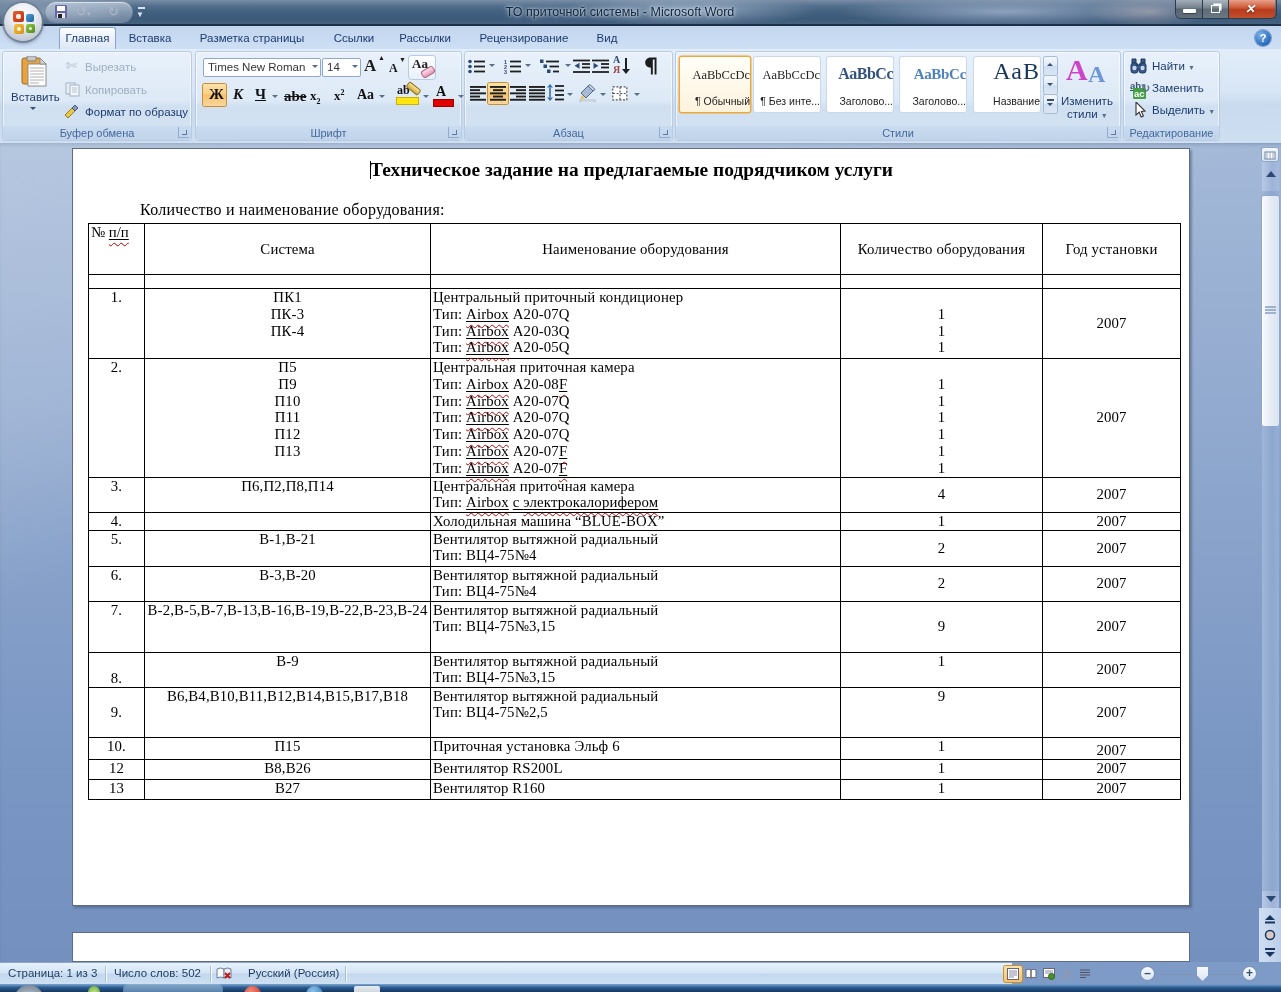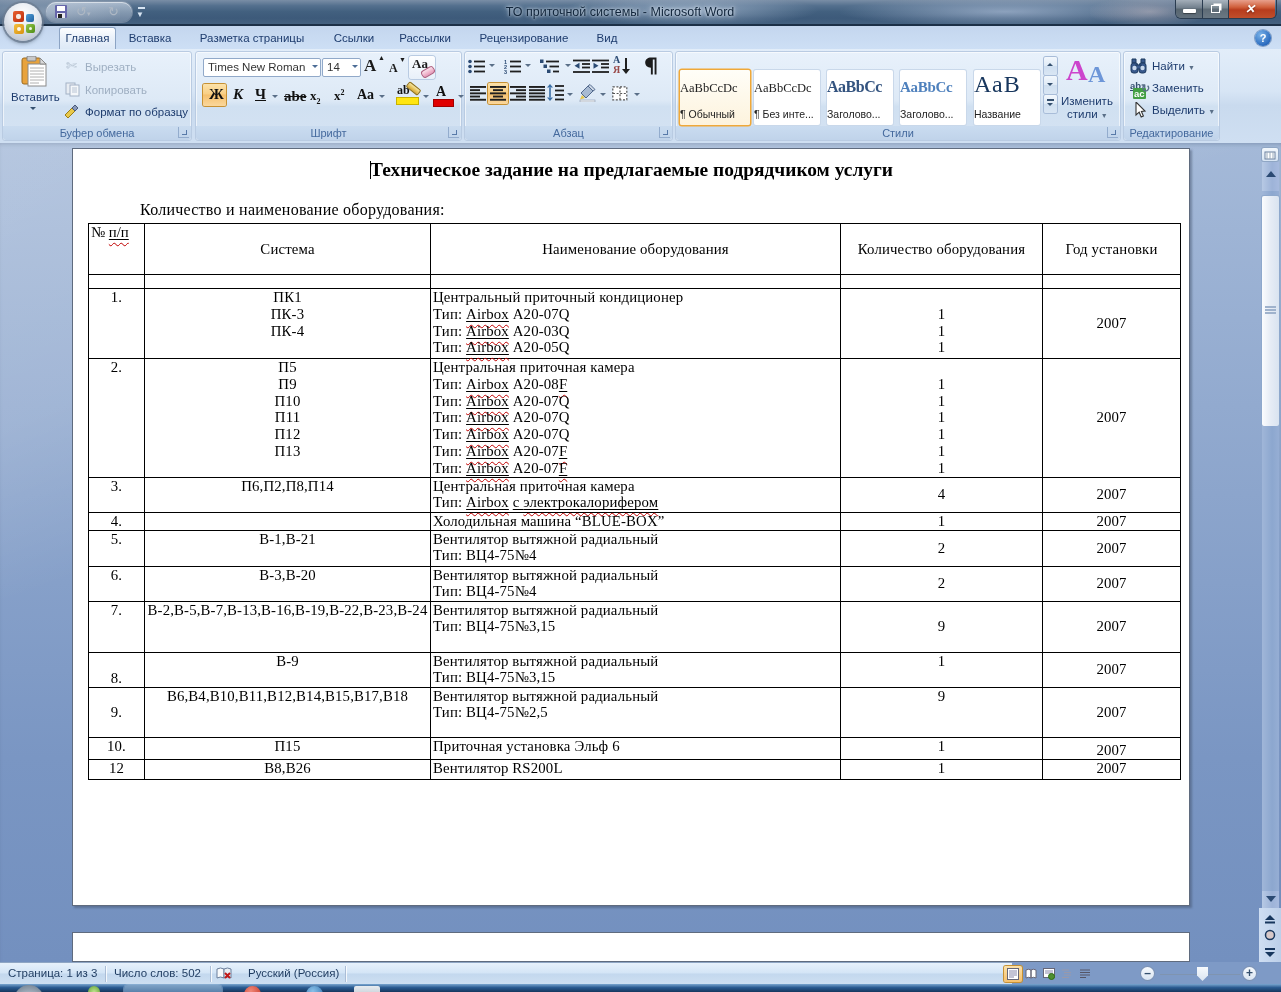--- a/index.html
+++ b/index.html
@@ -70,21 +70,21 @@
 
 
 .ri{position:absolute;}
 .rtxt{position:absolute;font-size:11.5px;color:#2b4a73;white-space:nowrap;}
 .rtxt.g{color:#9fafc2;}
 .obtn{position:absolute;border-radius:2px;background:linear-gradient(#fce2a9,#f9cf85 45%,#f6c06d 50%,#fad79c);box-shadow:0 0 0 1px #c79133;}
 .combo{position:absolute;background:#fff;border:1px solid #91a9c9;border-radius:2px;font-size:11.5px;color:#333;}
 .combo .ar{position:absolute;right:2px;top:6px;width:0;height:0;border:3.5px solid transparent;border-top-color:#4d6d96;}
 .serifb{font-family:"Liberation Serif",serif;}
 .sb3{position:absolute;width:13px;height:18px;background:linear-gradient(#f3f8fd,#dfeaf6 50%,#cfdff0 50%,#d9e6f4);box-shadow:0 0 0 1px #a8bcd8;border-radius:2px;}
-.chip{position:absolute;top:8px;height:55px;background:#fff;border-radius:2px;box-shadow:0 0 0 1px #c9d8ea;text-align:left;margin-top:13px;}
+.chip{position:absolute;top:8px;height:55px;background:#fff;border-radius:2px;box-shadow:0 0 0 1px #c9d8ea;text-align:right;}
 .chip .t1{font-family:"Liberation Serif",serif;font-size:12.5px;color:#222;margin-top:11px;white-space:nowrap;overflow:hidden;}
 .chip .t2{position:absolute;left:0;bottom:5px;width:100%;font-size:10.5px;color:#222;white-space:nowrap;overflow:hidden;}
 
 #vscroll .tr{position:absolute;left:3px;width:17px;background:linear-gradient(90deg,#a0b6d8,#8ca7cf 60%,#96aed4);}
 #vscroll .btn{position:absolute;left:3px;width:17px;background:linear-gradient(90deg,#c3d3ea,#a7bcde);}
 #vscroll .thumb{position:absolute;left:3px;width:17px;border-radius:2px;background:linear-gradient(90deg,#fbfcfe,#e6ecf5 50%,#d9e3f0);box-shadow:0 0 0 1px #8ea8cc;}
 
 .vbtn{position:absolute;top:3px;width:18px;height:16px;border-radius:2px;}
 .zoomc{position:absolute;top:4px;width:13px;height:13px;border-radius:50%;background:linear-gradient(#f7fafd,#d9e4f1);box-shadow:0 0 0 1px #7e93b4;color:#35506f;text-align:center;line-height:12px;font-size:12px;font-weight:bold;}
 
@@ -502,20 +502,27 @@
 <td class="c">1</td>
 <td class="c b">2007</td>
 </tr>
 <tr style="height:20px">
 <td class="c">12</td>
 <td class="c">В8,В26</td>
 <td>Вентилятор RS200L</td>
 <td class="c">1</td>
 <td class="c">2007</td>
 </tr>
+<tr style="height:20px">
+<td class="c">13</td>
+<td class="c">В27</td>
+<td>Вентилятор R160</td>
+<td class="c">1</td>
+<td class="c">2007</td>
+</tr>
 </tbody>
     </table>
   </div>
   <div class="abs" id="page2"></div>
   <div class="abs" id="vscroll">
   <div class="btn" style="left:3px;top:0;width:16px;height:13px;border-radius:2px;box-shadow:0 0 0 1px #8fa6c4;background:linear-gradient(#f2f7fc,#d8e5f3);">
     <svg width="16" height="13" viewBox="0 0 16 13">
           <rect x="3" y="3" width="10" height="7" fill="#fff" stroke="#6b809f"></rect>
           <line x1="5" y1="3" x2="5" y2="10" stroke="#9ab"></line>
           <line x1="8" y1="3" x2="8" y2="10" stroke="#9ab"></line>

